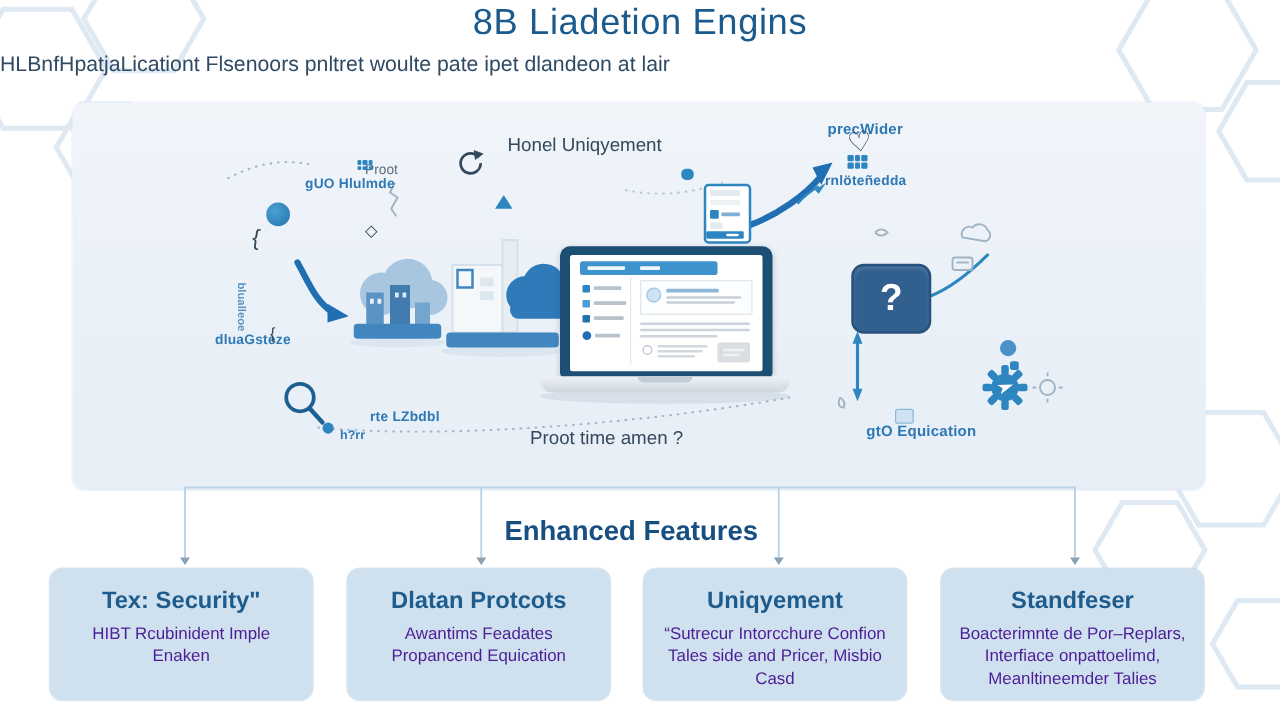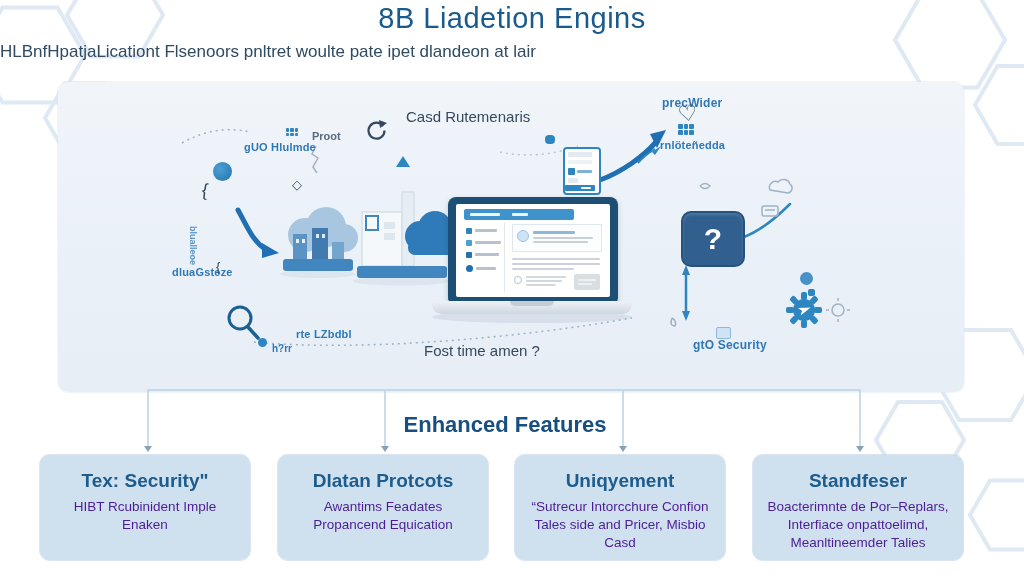--- a/index.html
+++ b/index.html
@@ -149,28 +149,28 @@
       <path d="M623 390 V446"></path>
     </g>
     <g fill="#8aa0b4">
       <polygon points="144,446 152,446 148,452"></polygon>
       <polygon points="381,446 389,446 385,452"></polygon>
       <polygon points="619,446 627,446 623,452"></polygon>
       <polygon points="856,446 864,446 860,452"></polygon>
     </g>
   </svg>
 
-  <div class="abs lbl-dark" style="left:406px;top:108px;z-index:3;">Casd Rutemenaris</div>
+  <div class="abs lbl-dark" style="left:406px;top:108px;z-index:3;">Honel Uniqyement</div>
   <svg class="abs" style="left:364px;top:118px;z-index:3;" width="24" height="24" viewBox="0 0 24 24" fill="none">
     <path d="M19 8 A8 8 0 1 0 20.5 12.5" stroke="#34495e" stroke-width="2.2"></path>
     <polygon points="15,2 23,5 16,10" fill="#34495e"></polygon>
   </svg>
   <div class="abs" style="left:396px;top:156px;z-index:3;width:0;height:0;border-left:7px solid transparent;border-right:7px solid transparent;border-bottom:11px solid #2e86c1;"></div>
 
-  <div class="abs lbl-gray" style="left:312px;top:130px;z-index:3;font-weight:bold;">Proot</div>
+  <div class="abs lbl-gray" style="left:292px;top:130px;z-index:3;">Proot</div>
   <div class="abs grid-icon" style="left:286px;top:128px;z-index:3;width:12px;height:8px;">
       <span></span>
       <span></span>
       <span></span>
       <span></span>
       <span></span>
       <span></span>
     </div>
   <div class="abs lbl-blue" style="left:244px;top:141px;z-index:3;">gUO Hlulmde</div>
 
@@ -260,26 +260,26 @@
           <rect x="-3" y="-18" width="6" height="8" rx="2" transform="rotate(180)"></rect>
           <rect x="-3" y="-18" width="6" height="8" rx="2" transform="rotate(225)"></rect>
           <rect x="-3" y="-18" width="6" height="8" rx="2" transform="rotate(270)"></rect>
           <rect x="-3" y="-18" width="6" height="8" rx="2" transform="rotate(315)"></rect>
         </g>
       </g>
       <polygon points="-5,-4 7,0 -5,4 -2,0" fill="#fff" transform="rotate(-20)"></polygon>
     </svg>
   </div>
   <div class="abs" style="left:716px;top:327px;z-index:3;width:13px;height:10px;background:#cfe3f4;border:1px solid #8fb8d8;border-radius:2px;"></div>
-  <div class="abs lbl-blue" style="left:693px;top:338px;z-index:3;font-size:12px;">gtO Security</div>
+  <div class="abs lbl-blue" style="left:693px;top:338px;z-index:3;font-size:12px;">gtO Equication</div>
 
   <div class="abs dot" style="left:258px;top:338px;z-index:3;width:9px;height:9px;"></div>
   <div class="abs lbl-blue" style="left:296px;top:328px;z-index:3;">rte LZbdbl</div>
   <div class="abs lbl-blue-sm" style="left:272px;top:343px;z-index:3;">h?rr</div>
-  <div class="abs lbl-dark" style="left:424px;top:342px;z-index:3;">Fost time amen ?</div>
+  <div class="abs lbl-dark" style="left:424px;top:342px;z-index:3;">Proot time amen ?</div>
 
   <div class="abs sect-title" style="z-index:3;">Enhanced Features</div>
 
   <div class="abs card" style="left:40px;z-index:3;">
     <h3>Tex: Security"</h3>
     <p>HIBT Rcubinident Imple Enaken</p>
   </div>
   <div class="abs card" style="left:278px;z-index:3;">
     <h3>Dlatan Protcots</h3>
     <p>Awantims Feadates Propancend Equication</p>

